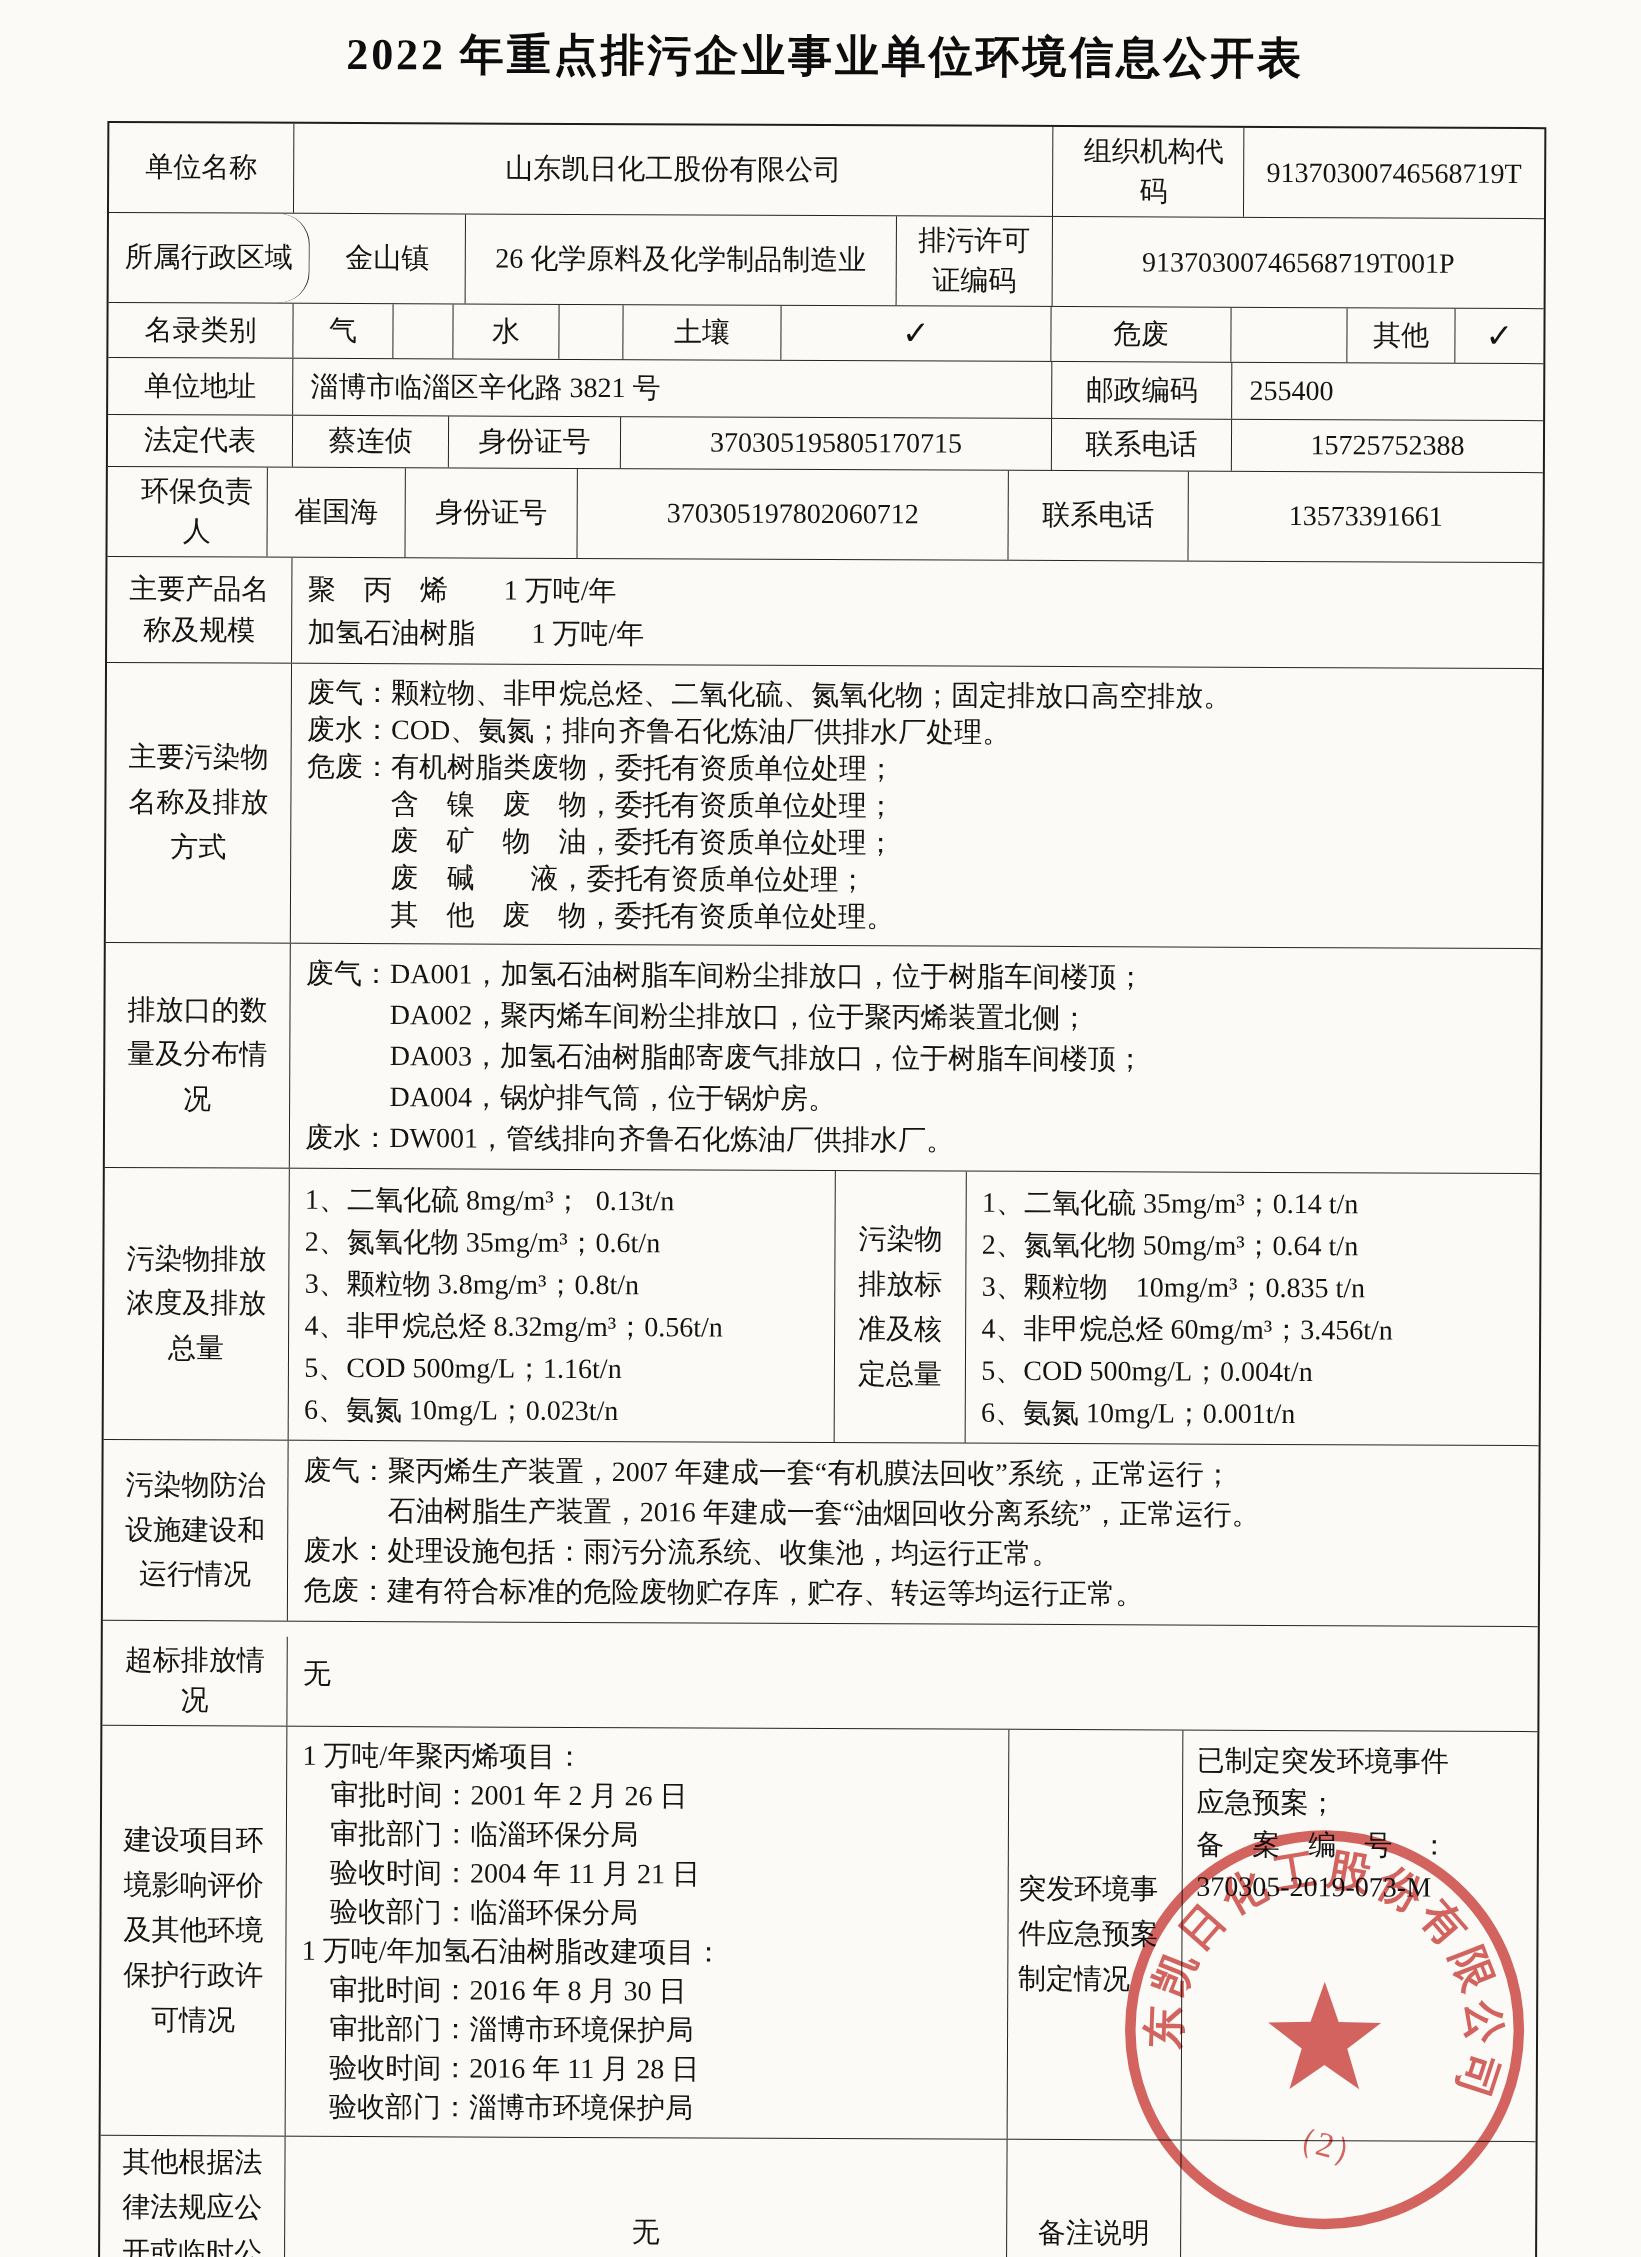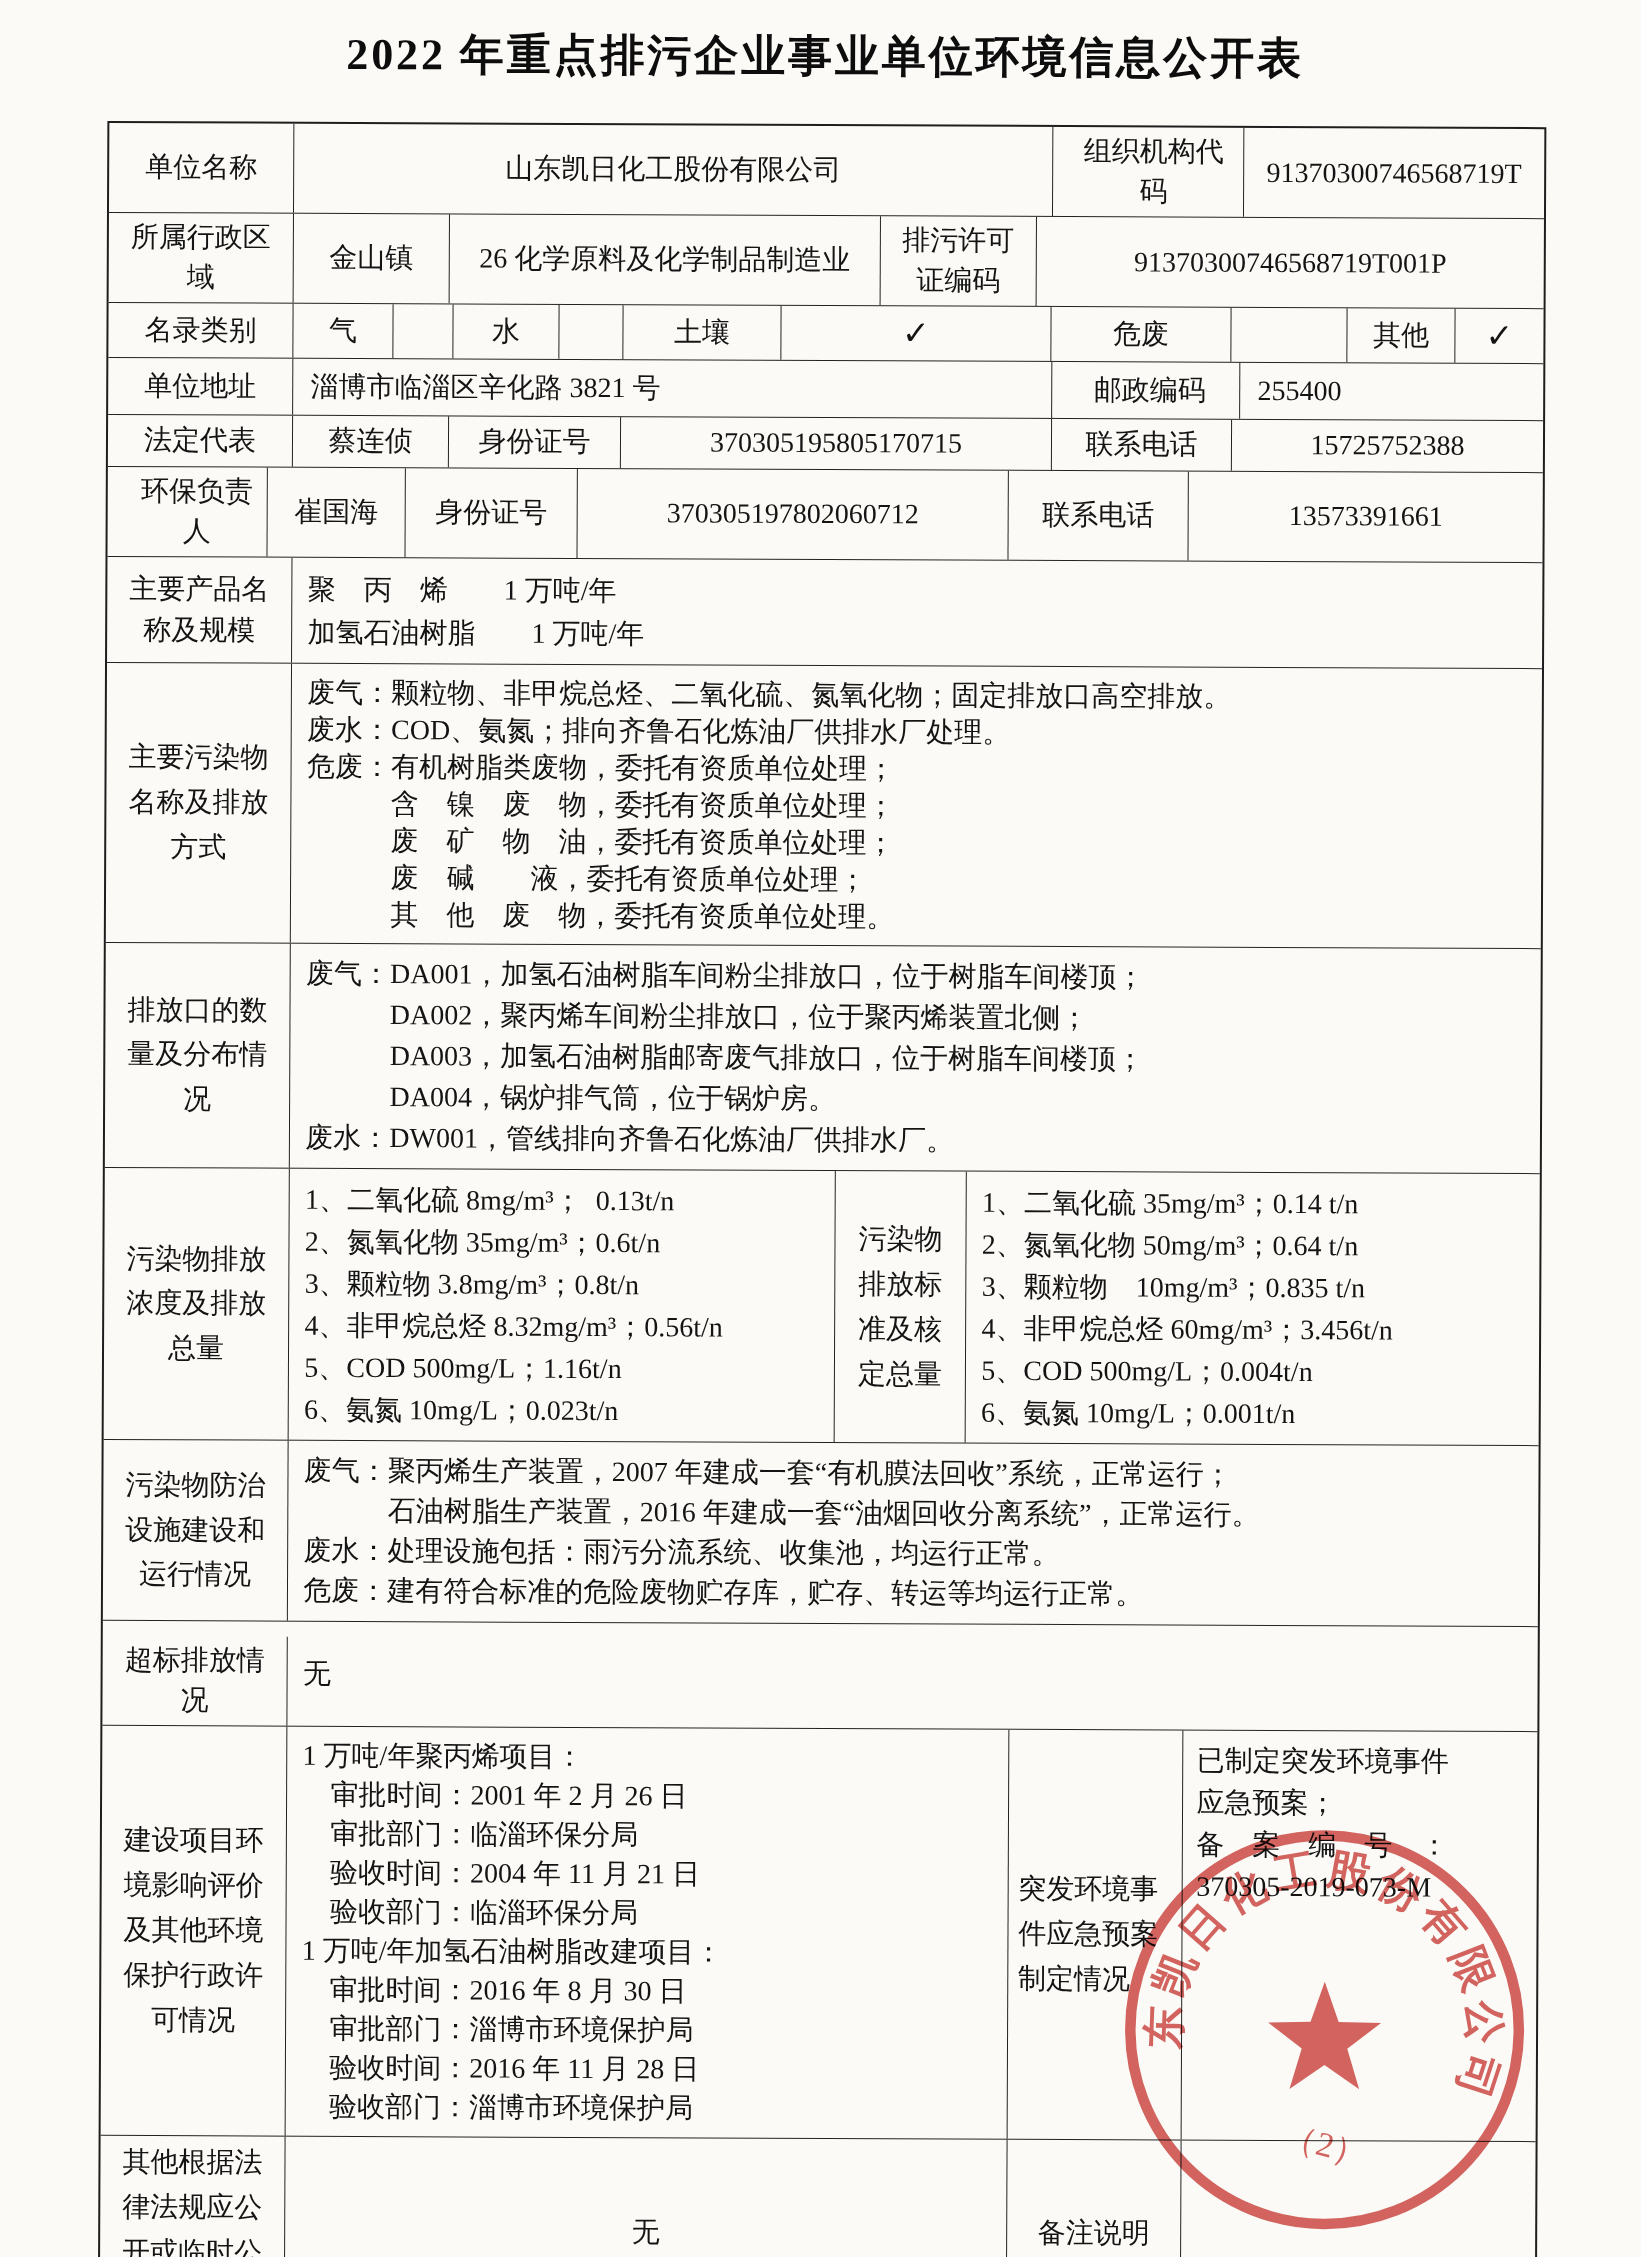--- a/index.html
+++ b/index.html
@@ -47,21 +47,21 @@
   <div class="sheet">
 
     <div class="trow" style="min-height:85px;">
       <div class="cell label" style="width:185px;">单位名称</div>
       <div class="cell" style="width:759px;">山东凯日化工股份有限公司</div>
       <div class="cell label" style="width:180px;margin-left:11px;">组织机构代码</div>
       <div class="cell breakall">91370300746568719T</div>
     </div>
 
     <div class="trow" style="min-height:87px;">
-      <div class="cell label" style="width:185px;">所属行政区域</div>
+      <div class="cell label" style="width:201px;border-radius:31px;">所属行政区域</div>
       <div class="cell" style="width:156px;">金山镇</div>
       <div class="cell label" style="width:431px;">26 化学原料及化学制品制造业</div>
       <div class="cell label" style="width:156px;">排污许可证编码</div>
       <div class="cell breakall">91370300746568719T001P</div>
     </div>
 
     <div class="trow" style="min-height:54px;">
       <div class="cell label" style="width:185px;">名录类别</div>
       <div class="cell" style="width:100px;">气</div>
       <div class="cell" style="width:60px;"></div>
@@ -71,21 +71,21 @@
       <div class="cell check" style="width:270px;">✓</div>
       <div class="cell" style="width:180px;">危废</div>
       <div class="cell" style="width:116px;"></div>
       <div class="cell" style="width:108px;">其他</div>
       <div class="cell check">✓</div>
     </div>
 
     <div class="trow" style="min-height:56px;">
       <div class="cell label" style="width:185px;">单位地址</div>
       <div class="cell left" style="width:759px;padding-left:17.4px;">淄博市临淄区辛化路 3821 号</div>
-      <div class="cell label" style="width:180px;margin-left:8px;">邮政编码</div>
+      <div class="cell label" style="width:180px;">邮政编码</div>
       <div class="cell left" style="padding-left:17.4px;">255400</div>
     </div>
 
     <div class="trow" style="min-height:51px;">
       <div class="cell label" style="width:185px;">法定代表</div>
       <div class="cell" style="width:156px;">蔡连侦</div>
       <div class="cell label" style="width:172px;">身份证号</div>
       <div class="cell" style="width:431px;">370305195805170715</div>
       <div class="cell label" style="width:180px;">联系电话</div>
       <div class="cell">15725752388</div>

